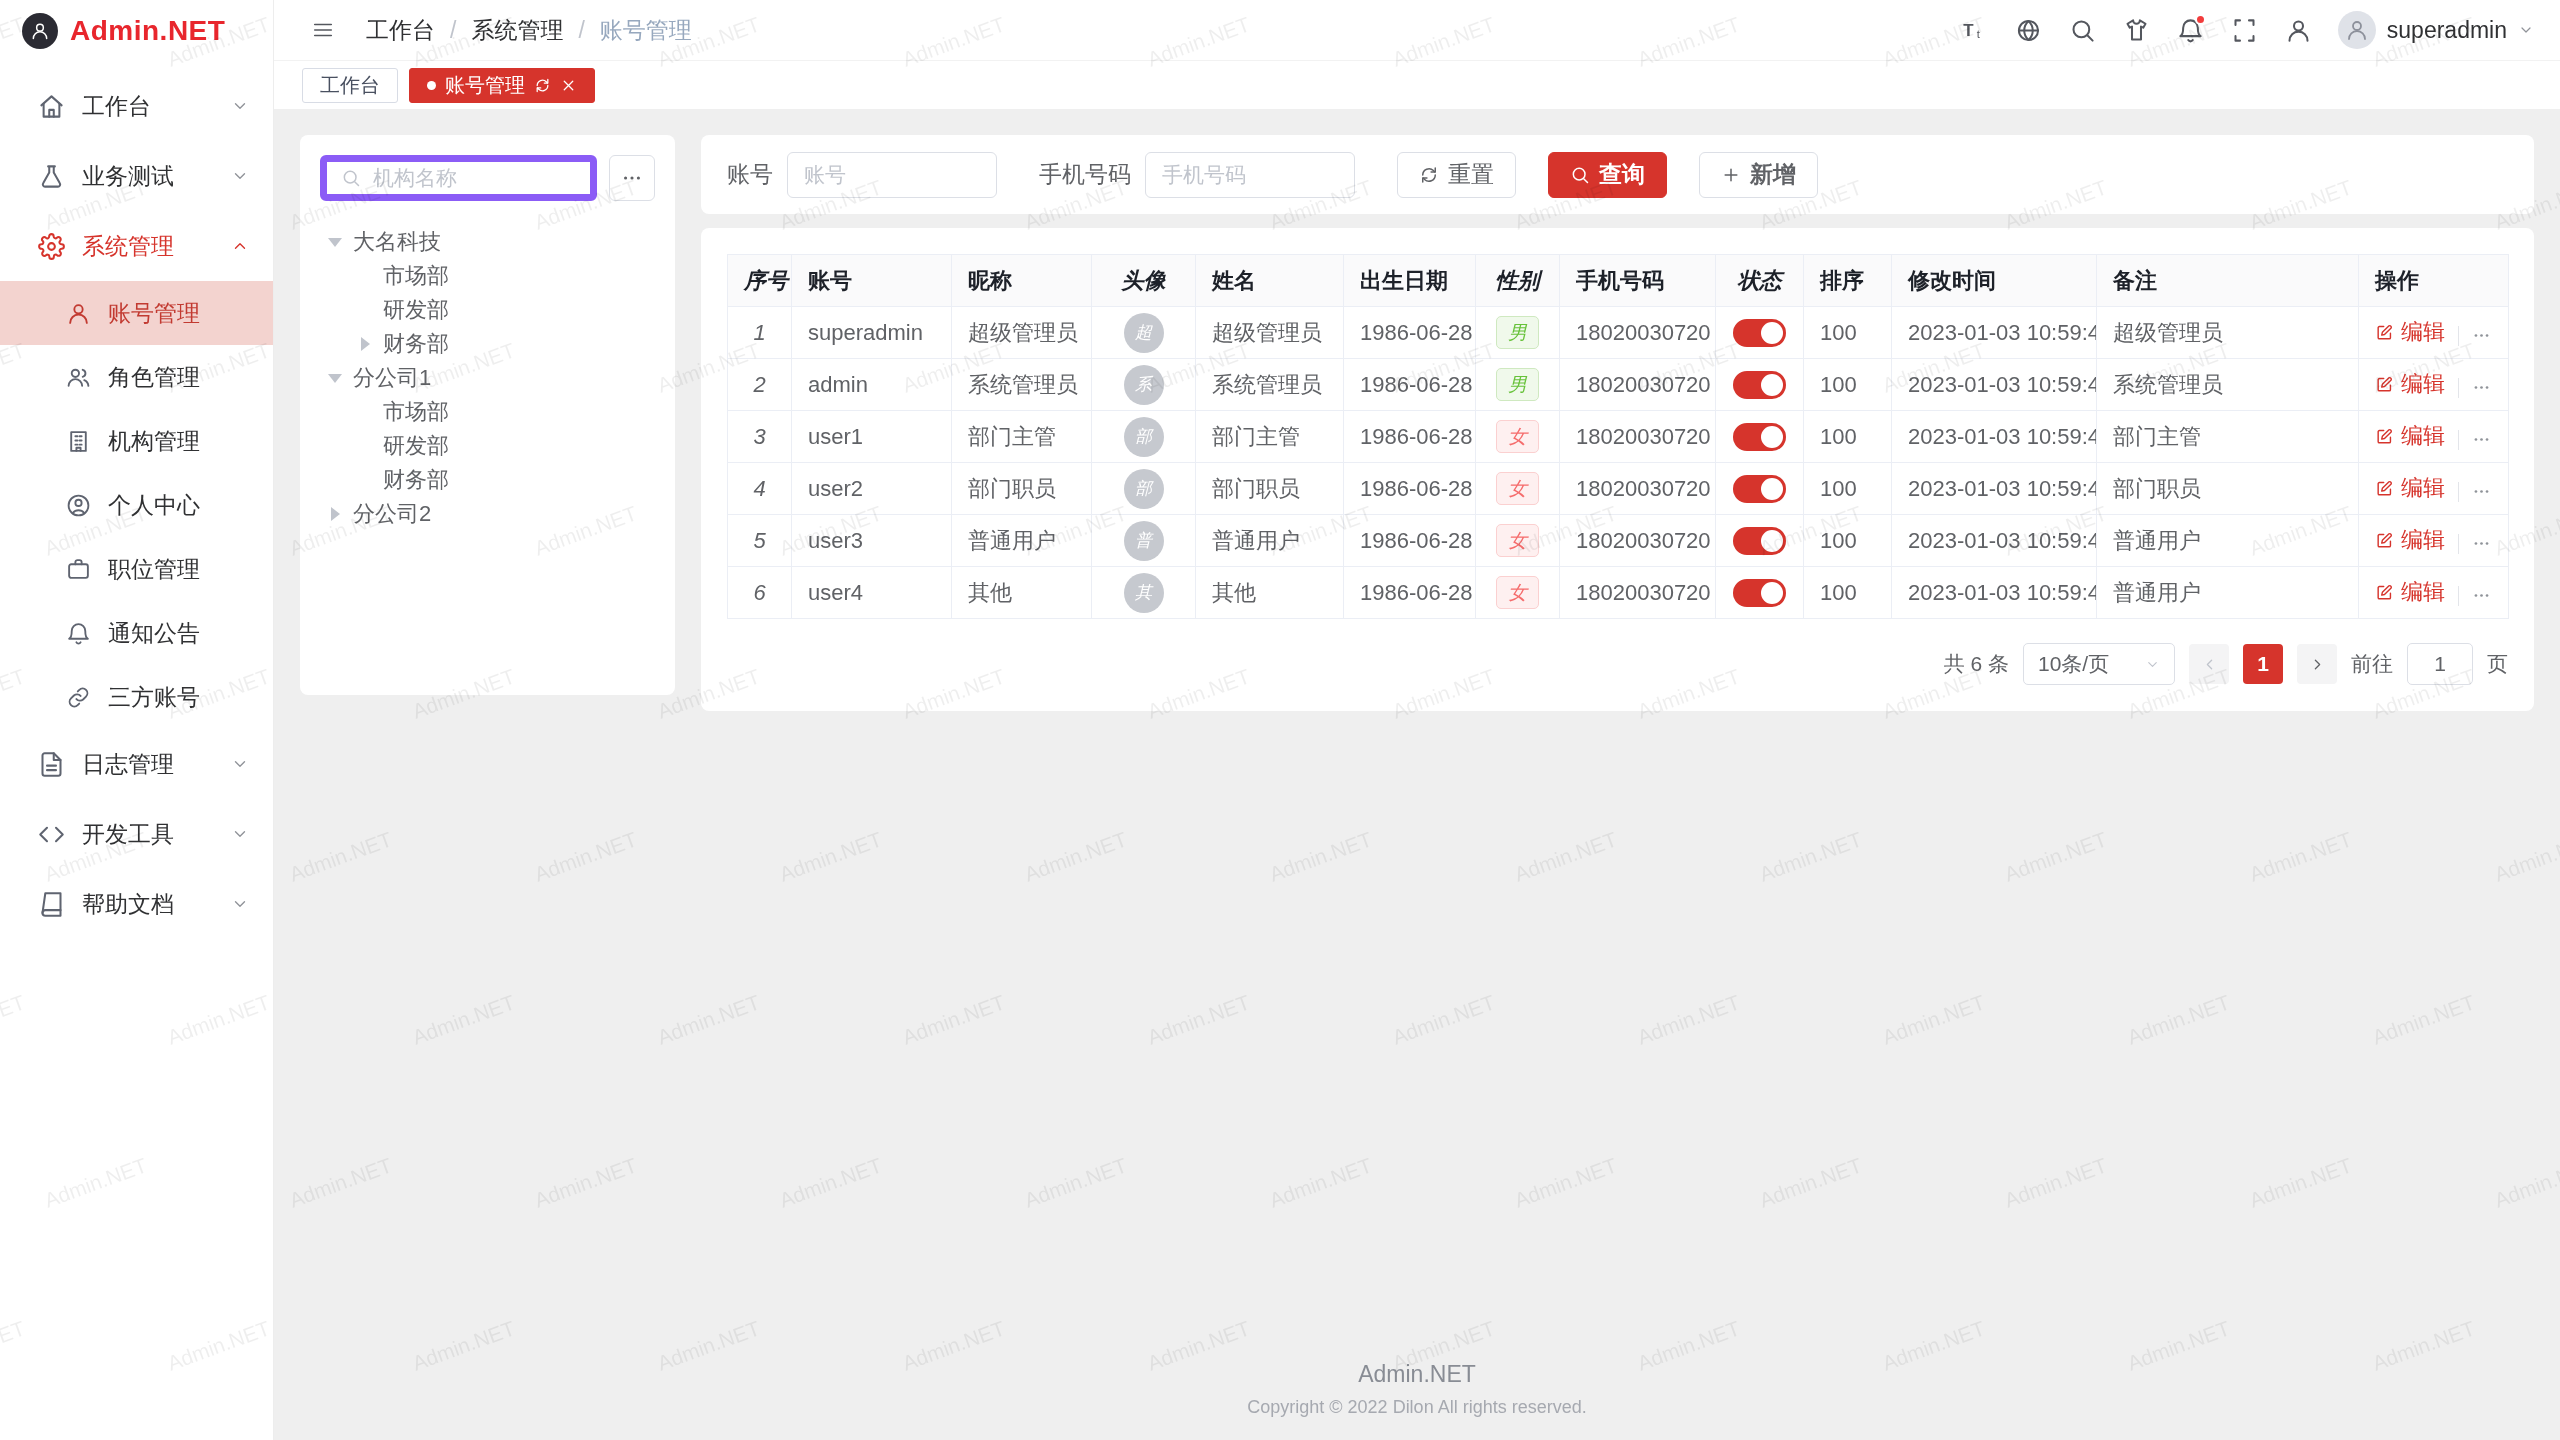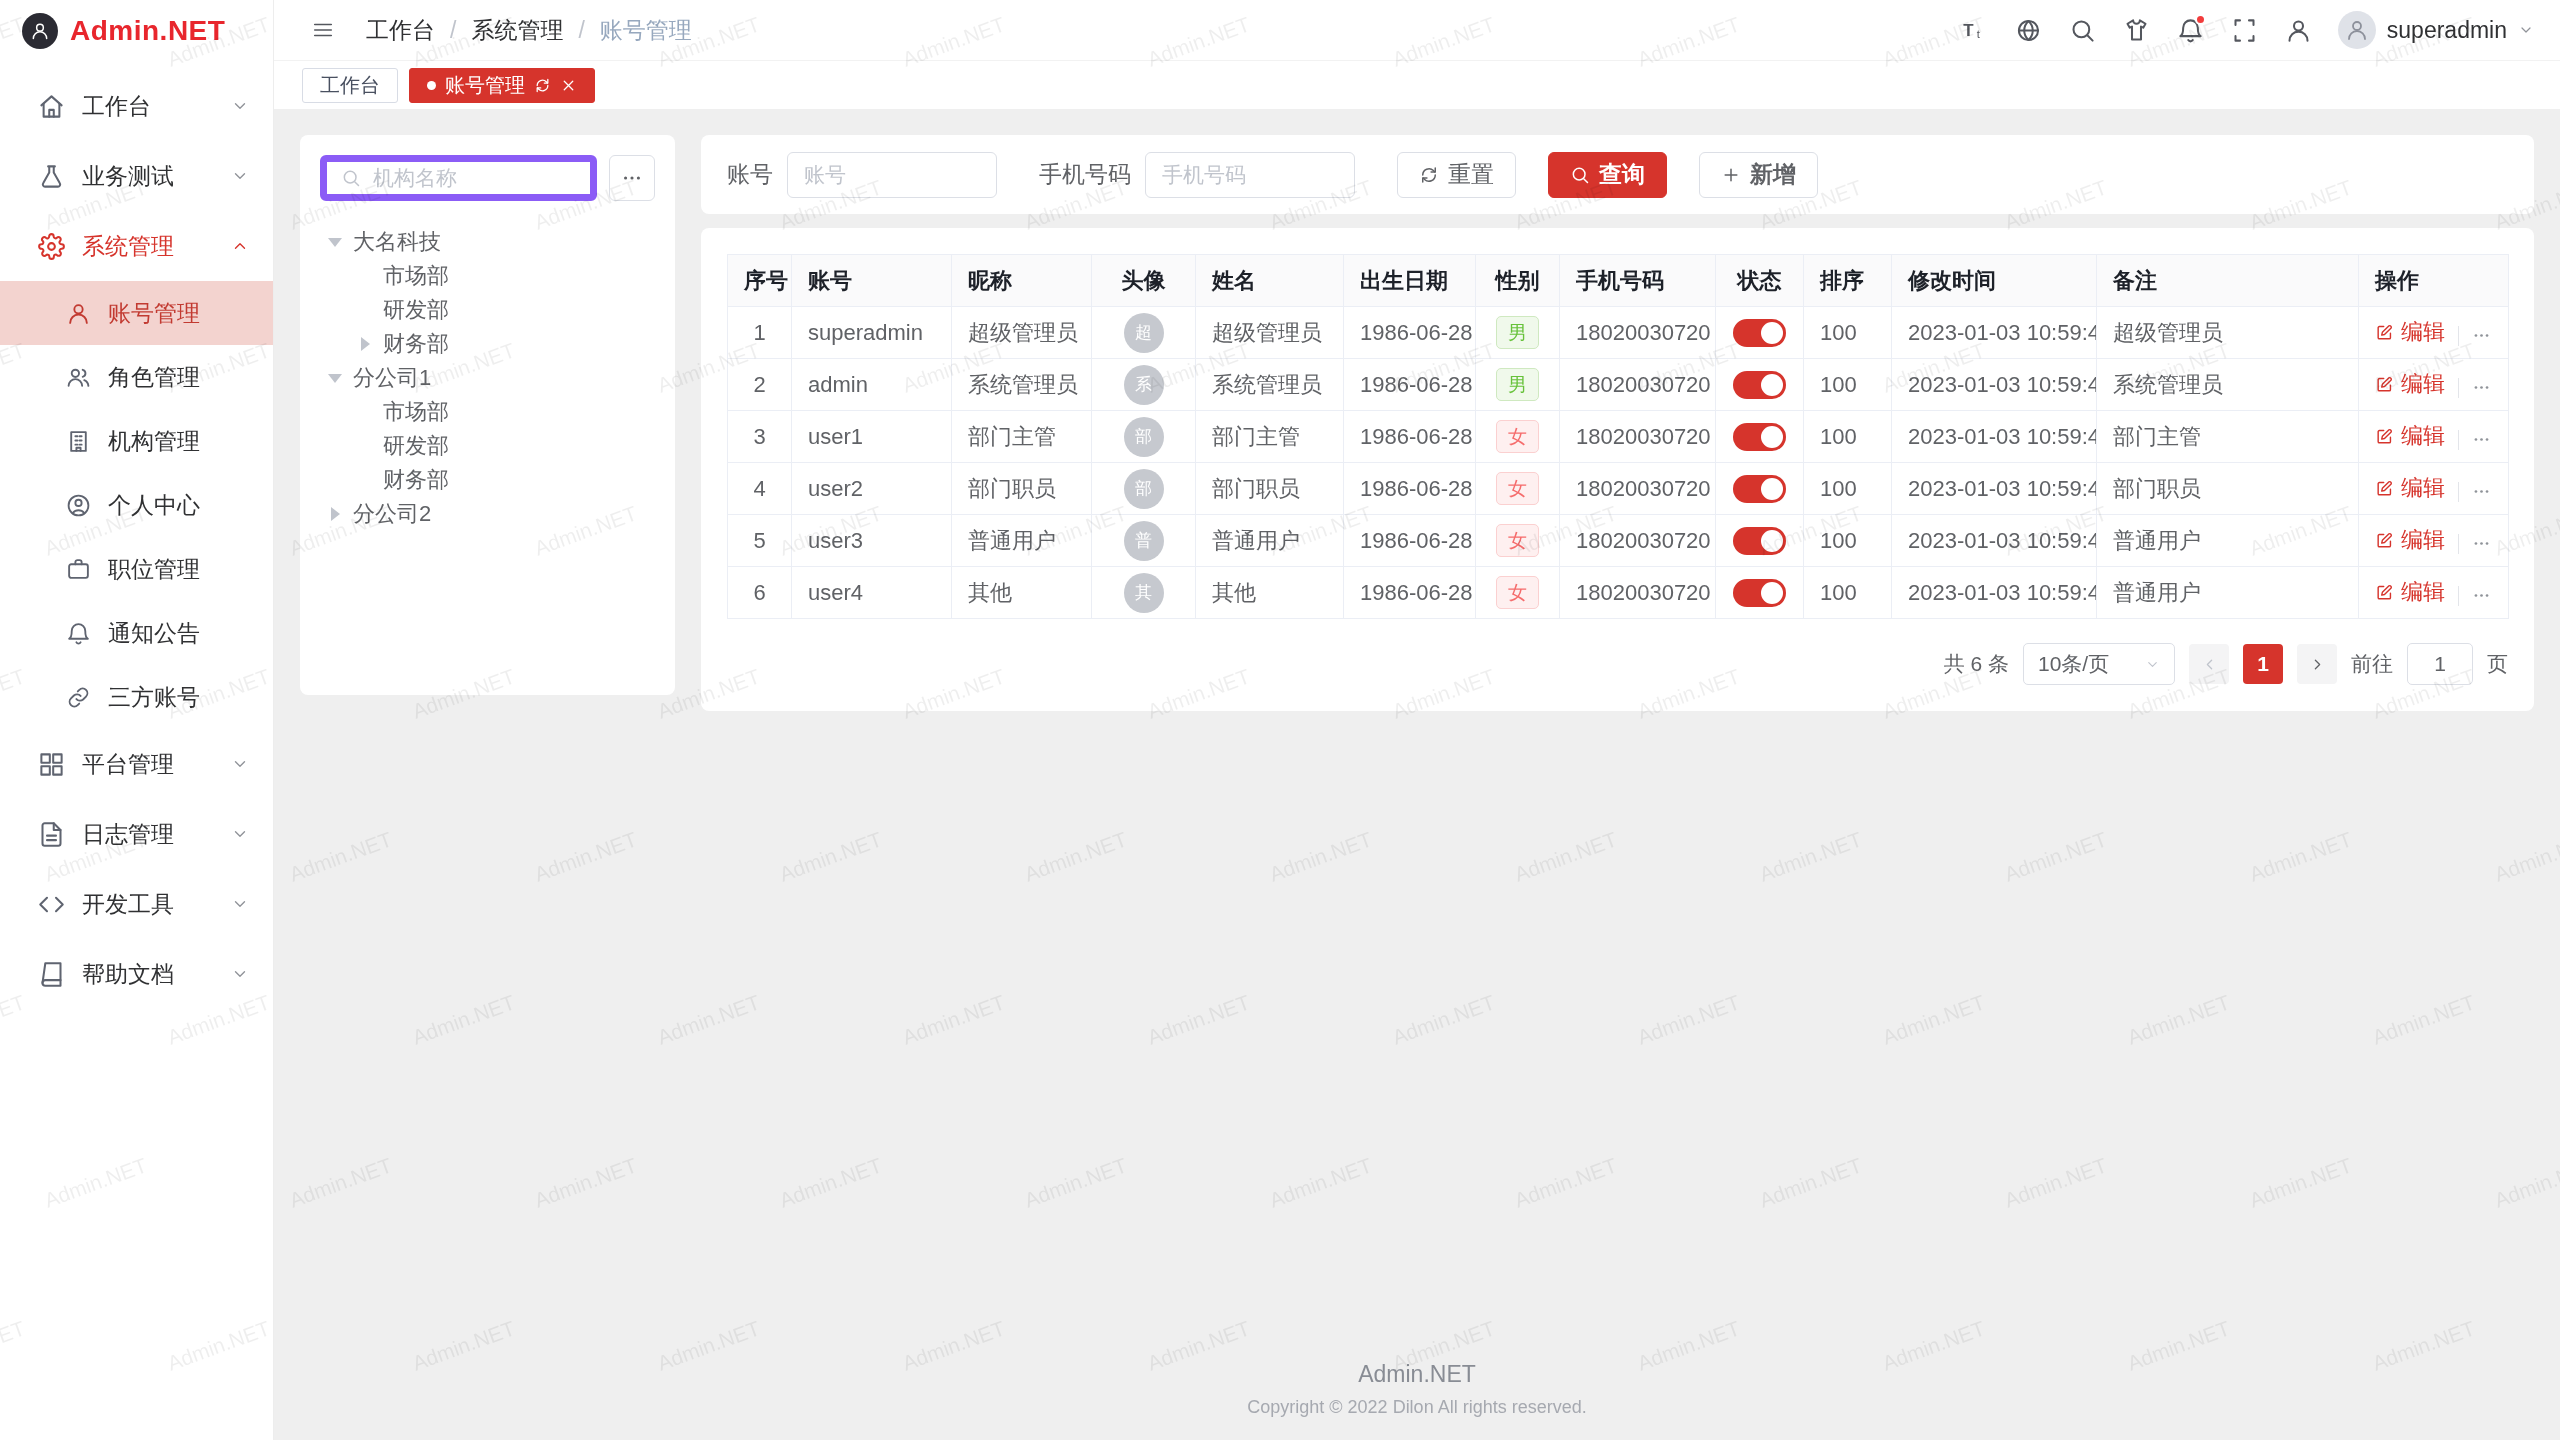--- a/index.html
+++ b/index.html
@@ -95,21 +95,21 @@
   .btn [data-icon] { width:20px; height:20px; }
   .btn + .btn { margin-left:32px;font-weight:bold; }
   .btn-primary { background:var(--accent,#d6342c); border-color:var(--accent,#d6342c); color:#fff; }
 
   .table-card { background:#fff; border-radius:8px; padding:26px; }
   table.data-table { width:100%; border-collapse:collapse; table-layout:fixed; }
   .data-table th, .data-table td { border:1px solid #ebeef5; height:52px; padding:0 16px;
     font-size:22px; text-align:left; overflow:hidden; white-space:nowrap; }
   .data-table th { background:#fafafb; color:#1d2129; font-weight:700; }
   .data-table td { color:#606266; }
-  .data-table .c { text-align:center; }
+  .data-table .c { text-align:center;font-style:italic; }
   .cell-avatar-circle { width:40px; height:40px; border-radius:50%; background:#c6c9cf; color:#fff;
     display:inline-flex; align-items:center; justify-content:center; font-size:17px; }
   .badge { display:inline-block; padding:3px 11px; border-radius:5px; font-size:19px; line-height:1.35;
     border:1px solid transparent; }
   .badge-male { color:#67c23a; background:#f0f9eb; border-color:#cfe9c0; }
   .badge-female { color:#f56c6c; background:#fef0f0; border-color:#fbd0d0; }
   .switch { position:relative; display:inline-block; width:53px; height:28px; border-radius:14px;
     background:#dcdfe6; cursor:pointer; vertical-align:middle; }
   .switch.on { background:var(--accent,#d6342c); }
   .switch.on::after { content:""; position:absolute; top:3px; right:3px; width:22px; height:22px;
@@ -259,36 +259,20 @@
           <span class="mi-label">通知公告</span>
         </div>
         <div class="submenu-item">
           <span class="icw mi-ic">
             <svg viewBox="0 0 24 24" aria-hidden="true">
               <path d="M10 13.5a4.5 4.5 0 0 0 6.4.4l2.8-2.8a4.5 4.5 0 0 0-6.4-6.4l-1.5 1.5"></path>
               <path d="M14 10.5a4.5 4.5 0 0 0-6.4-.4l-2.8 2.8a4.5 4.5 0 0 0 6.4 6.4l1.5-1.5"></path>
             </svg>
           </span>
           <span class="mi-label">三方账号</span>
-        </div>
-        <div class="menu-item">
-          <span class="icw mi-ic">
-            <svg viewBox="0 0 24 24" aria-hidden="true">
-              <rect x="3" y="3" width="7.5" height="7.5"></rect>
-              <rect x="13.5" y="3" width="7.5" height="7.5"></rect>
-              <rect x="3" y="13.5" width="7.5" height="7.5"></rect>
-              <rect x="13.5" y="13.5" width="7.5" height="7.5"></rect>
-            </svg>
-          </span>
-          <span class="mi-label">平台管理</span>
-          <span class="icw chev">
-            <svg viewBox="0 0 24 24" aria-hidden="true">
-              <path d="M6 9l6 6 6-6"></path>
-            </svg>
-          </span>
         </div>
         <div class="menu-item">
           <span class="icw mi-ic">
             <svg viewBox="0 0 24 24" aria-hidden="true">
               <path d="M14 2H6a2 2 0 0 0-2 2v16a2 2 0 0 0 2 2h12a2 2 0 0 0 2-2V8z"></path>
               <path d="M14 2v6h6"></path>
               <path d="M8 13h8M8 17h8"></path>
             </svg>
           </span>
           <span class="mi-label">日志管理</span>

